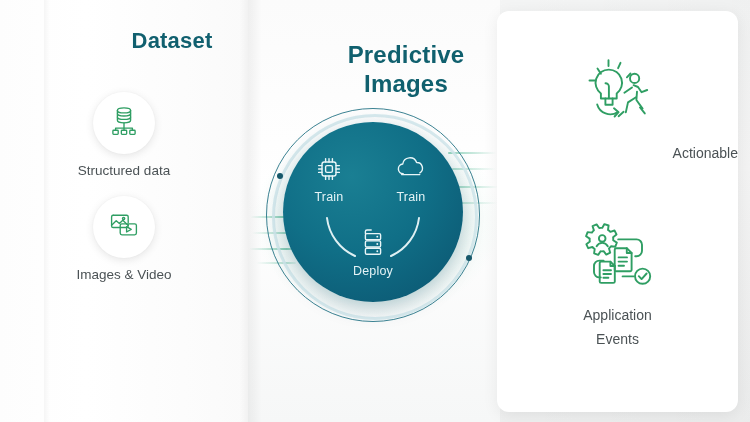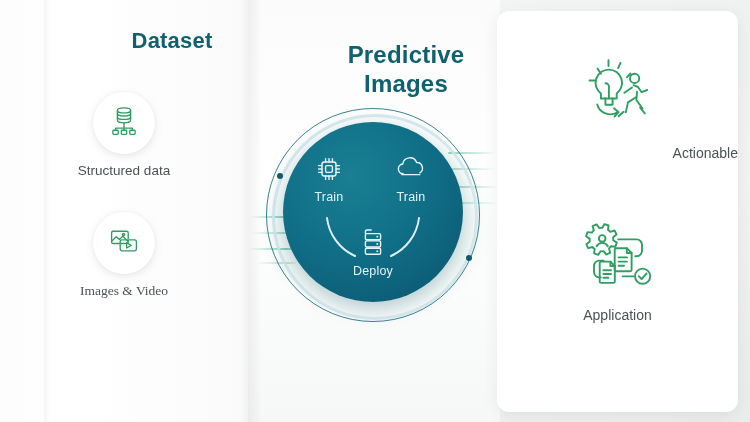--- a/index.html
+++ b/index.html
@@ -215,21 +215,21 @@
             <path d="M17 18.9v3.2M8.6 26.2v-2.1h16.8v2.1M17 22.1v4.1"></path>
             <rect x="5.9" y="26.2" width="5.3" height="4.1" rx="0.7"></rect>
             <rect x="14.35" y="26.2" width="5.3" height="4.1" rx="0.7"></rect>
             <rect x="22.8" y="26.2" width="5.3" height="4.1" rx="0.7"></rect>
           </svg>
         </span>
       </div>
       <div class="ds-label">Structured data</div>
     </div>
 
-    <div class="ds-item" style="top:212px;font-family:Liberation Serif, serif;">
+    <div class="ds-item" style="top:196px;">
       <div class="ds-circle">
         <span>
           <svg width="34" height="34" viewBox="0 0 34 34" fill="none" stroke="#2f9e63" stroke-width="1.35" stroke-linecap="round" stroke-linejoin="round">
             <path d="M6.2 7.2h13.4a1.6 1.6 0 0 1 1.6 1.6v5.6"></path>
             <path d="M21.2 16.4v1.5a1.6 1.6 0 0 1-1.6 1.6H6.2a1.6 1.6 0 0 1-1.6-1.6V8.8a1.6 1.6 0 0 1 1.6-1.6"></path>
             <path d="M4.6 17.2l4.6-4.4 3.2 2.8 3.4-3.4 5.4 5.2"></path>
             <circle cx="16.6" cy="10.6" r="1.15"></circle>
             <rect x="13.2" y="15.8" width="16.2" height="11" rx="1.7"></rect>
             <path d="M19.6 18.6l4.6 2.7-4.6 2.7z"></path>
           </svg>
@@ -372,17 +372,18 @@
             <path d="M38.4 45.6v4.4h4.4"></path>
             <path d="M31.4 54.2h7.6M31.4 58.0h7.6M31.4 61.8h5.0"></path>
 
             <circle cx="70.6" cy="60.2" r="7.6"></circle>
             <path d="M66.8 60.2l2.8 2.9 5.0-5.6"></path>
           </svg>
         </span>
       </div>
       <div class="rc-label">
         <span>Application</span>
+        <span class="l2">Events</span>
       </div>
     </div>
 
   </div>
 </div>
 
 </body></html>

